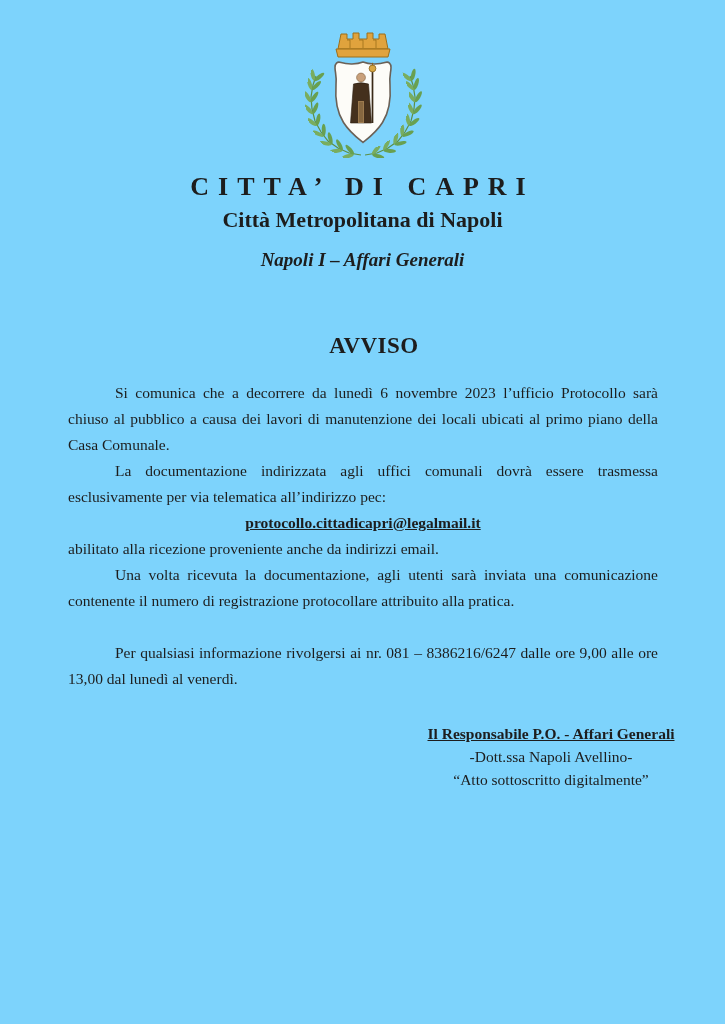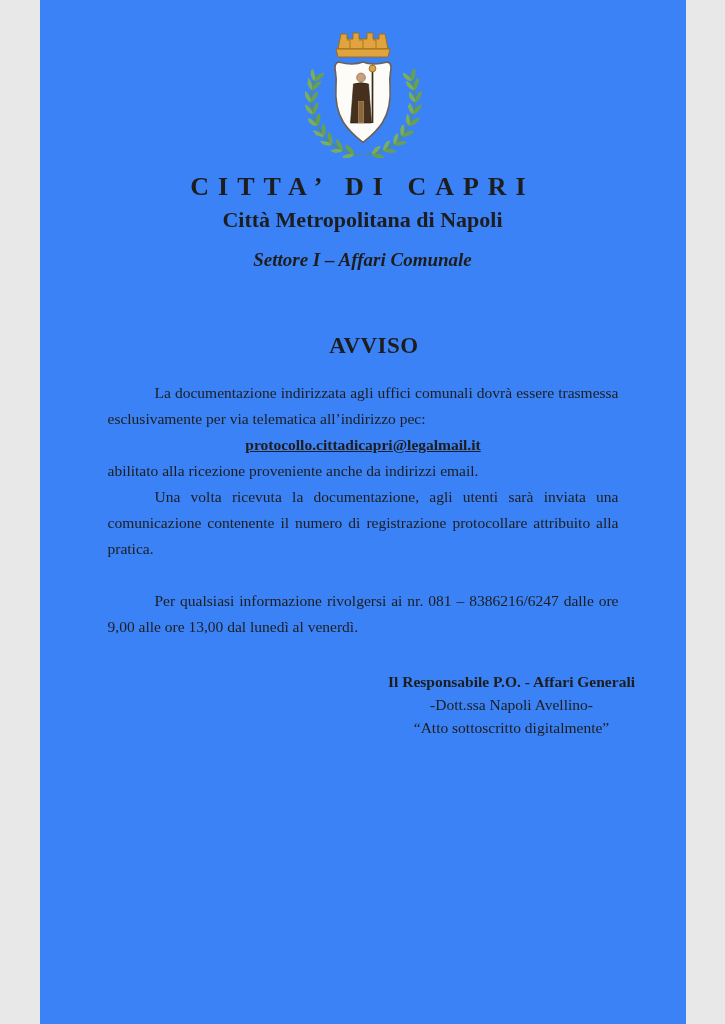--- a/index.html
+++ b/index.html
@@ -1,20 +1,20 @@
 <!DOCTYPE html>
 <html><head>
 <meta charset="utf-8">
 <style>
   html,body { margin:0; padding:0; background:#e8e8e8; }
   .page {
     position:relative;
-    width:646px; height:1024px;
+    width:725px; height:1024px;
     margin:0 auto;
-    background:#3b82f6;
+    background:#7dd3fc;
     font-family:"Liberation Serif", serif;
     color:#1d1d1d;
     overflow:hidden;
   }
   .emblem { text-align:center; padding-top:24px; height:136px; }
   .emblem svg { display:inline-block; }
   .city-title {
     margin:12px 0 0;
     text-align:center;
     font-size:26px; font-weight:bold;
@@ -58,21 +58,21 @@
     cursor:pointer;
     font-family:Liberation Serif, serif;
   }
   .signature {
     margin:30px 45px 0 auto;
     width:258px;
     text-align:center;
     font-size:15.5px;
     line-height:23px;
   }
-  .sig-role { font-weight:bold; }
+  .sig-role { font-weight:bold;text-decoration:underline; }
   .sig-note { }
 </style>
 </head>
 <body>
 
 <div class="page">
 
   <div class="emblem">
     <svg width="132" height="134" viewBox="0 0 132 134">
       <defs>
@@ -102,25 +102,26 @@
 
       <g fill="none" stroke="#5c8f45" stroke-width="1.2">
         <polyline points="64,131 52,129 41,124 31,117 24,108 18,97 15,85 14,73 16,61 19,52" marker-mid="url(#lf)" marker-end="url(#lf)"></polyline>
         <polyline points="68,131 80,129 91,124 101,117 108,108 114,97 117,85 118,73 116,61 113,52" marker-mid="url(#lf)" marker-end="url(#lf)"></polyline>
       </g>
     </svg>
   </div>
 
   <h1 class="city-title">CITTA’ DI CAPRI</h1>
   <h2 class="subtitle">Città Metropolitana di Napoli</h2>
-  <h3 class="department">Settore I – Affari Comunale</h3>
+  <h3 class="department">Napoli I – Affari Generali</h3>
 
   <h2 class="notice-heading">AVVISO</h2>
 
   <div class="body-text">
+    <p class="indent">Si comunica che a decorrere da lunedì 6 novembre 2023 l’ufficio Protocollo sarà chiuso al pubblico a causa dei lavori di manutenzione dei locali ubicati al primo piano della Casa Comunale.</p>
     <p class="indent">La documentazione indirizzata agli uffici comunali dovrà essere trasmessa esclusivamente per via telematica all’indirizzo pec:</p>
     <p class="email-line"><a>protocollo.cittadicapri@legalmail.it</a></p>
     <p>abilitato alla ricezione proveniente anche da indirizzi email.</p>
     <p class="indent">Una volta ricevuta la documentazione, agli utenti sarà inviata una comunicazione contenente il numero di registrazione protocollare attribuito alla pratica.</p>
     <p class="indent spaced">Per qualsiasi informazione rivolgersi ai nr. 081 – 8386216/6247 dalle ore 9,00 alle ore 13,00 dal lunedì al venerdì.</p>
   </div>
 
   <div class="signature">
     <div class="sig-role">Il Responsabile P.O. - Affari Generali</div>
     <div class="sig-name">-Dott.ssa Napoli Avellino-</div>

